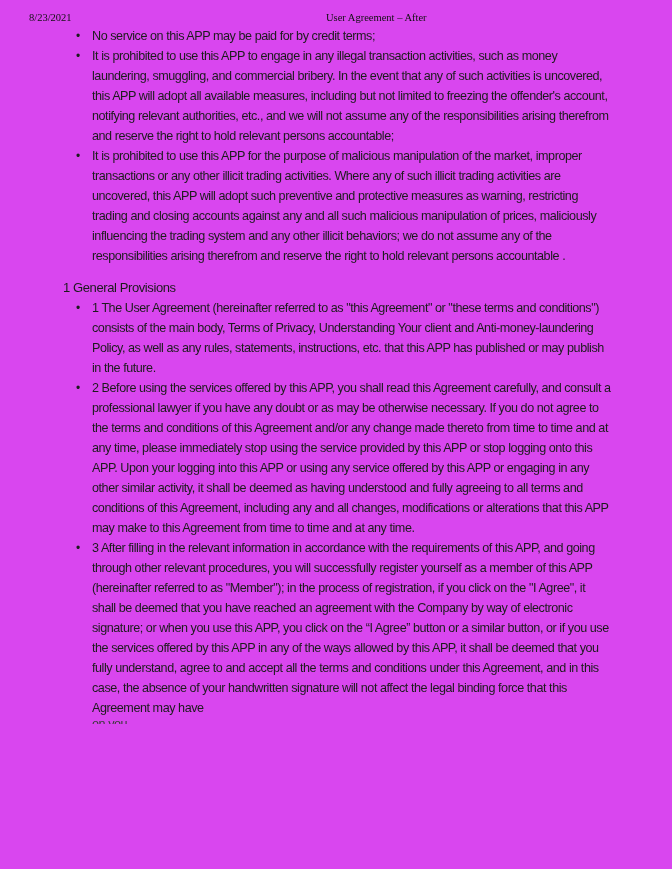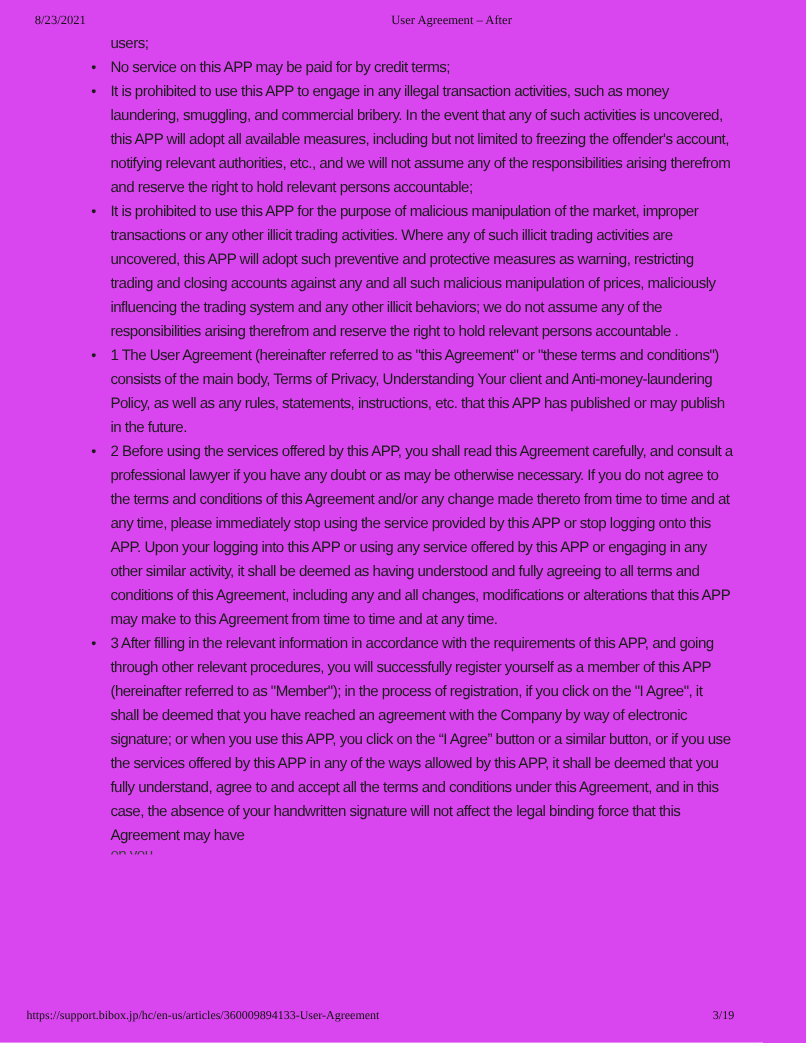--- a/index.html
+++ b/index.html
@@ -116,58 +116,54 @@
 
 <div class="page">
 
   <div class="doc-header">
     <span class="hdr-date">8/23/2021</span>
     <span class="hdr-title">User Agreement – After</span>
   </div>
 
   <div class="content">
 
-    <p class="continuation">users;</p>
 
     <ul class="blist list-a">
       <li>
         <span class="marker">•</span>
         <span class="txt">No service on this APP may be paid for by credit terms;</span>
       </li>
     </ul>
 
     <ul class="blist list-b">
       <li>
         <span class="marker">•</span>
         <span class="txt">It is prohibited to use this APP to engage in any illegal transaction activities, such as money laundering, smuggling, and commercial bribery. In the event that any of such activities is uncovered, this APP will adopt all available measures, including but not limited to freezing the offender's account, notifying relevant authorities, etc., and we will not assume any of the responsibilities arising therefrom and reserve the right to hold relevant persons accountable;</span>
       </li>
       <li>
         <span class="marker">•</span>
         <span class="txt">It is prohibited to use this APP for the purpose of malicious manipulation of the market, improper transactions or any other illicit trading activities. Where any of such illicit trading activities are uncovered, this APP will adopt such preventive and protective measures as warning, restricting trading and closing accounts against any and all such malicious manipulation of prices, maliciously influencing the trading system and any other illicit behaviors; we do not assume any of the responsibilities arising therefrom and reserve the right to hold relevant persons accountable .</span>
       </li>
     </ul>
 
+    <h2 class="section-heading">1 General Provisions</h2>
 
     <ul class="blist list-c">
       <li>
         <span class="marker">•</span>
         <span class="txt">1 The User Agreement (hereinafter referred to as "this Agreement" or "these terms and conditions") consists of the main body, Terms of Privacy, Understanding Your client and Anti-money-laundering Policy, as well as any rules, statements, instructions, etc. that this APP has published or may publish in the future.</span>
       </li>
       <li>
         <span class="marker">•</span>
         <span class="txt">2 Before using the services offered by this APP, you shall read this Agreement carefully, and consult a professional lawyer if you have any doubt or as may be otherwise necessary. If you do not agree to the terms and conditions of this Agreement and/or any change made thereto from time to time and at any time, please immediately stop using the service provided by this APP or stop logging onto this APP. Upon your logging into this APP or using any service offered by this APP or engaging in any other similar activity, it shall be deemed as having understood and fully agreeing to all terms and conditions of this Agreement, including any and all changes, modifications or alterations that this APP may make to this Agreement from time to time and at any time.</span>
       </li>
       <li>
         <span class="marker">•</span>
         <span class="txt">3 After filling in the relevant information in accordance with the requirements of this APP, and going through other relevant procedures, you will successfully register yourself as a member of this APP (hereinafter referred to as "Member"); in the process of registration, if you click on the "I Agree", it shall be deemed that you have reached an agreement with the Company by way of electronic signature; or when you use this APP, you click on the “I Agree” button or a similar button, or if you use the services offered by this APP in any of the ways allowed by this APP, it shall be deemed that you fully understand, agree to and accept all the terms and conditions under this Agreement, and in this case, the absence of your handwritten signature will not affect the legal binding force that this Agreement may have</span>
       </li>
     </ul>
 
     <div class="clipped-line">on you.</div>
 
   </div>
 
-  <div class="doc-footer">
-    <span class="ftr-url">https://support.bibox.jp/hc/en-us/articles/360009894133-User-Agreement</span>
-    <span class="ftr-page">3/19</span>
-  </div>
 
 </div>
 
 </body></html>

